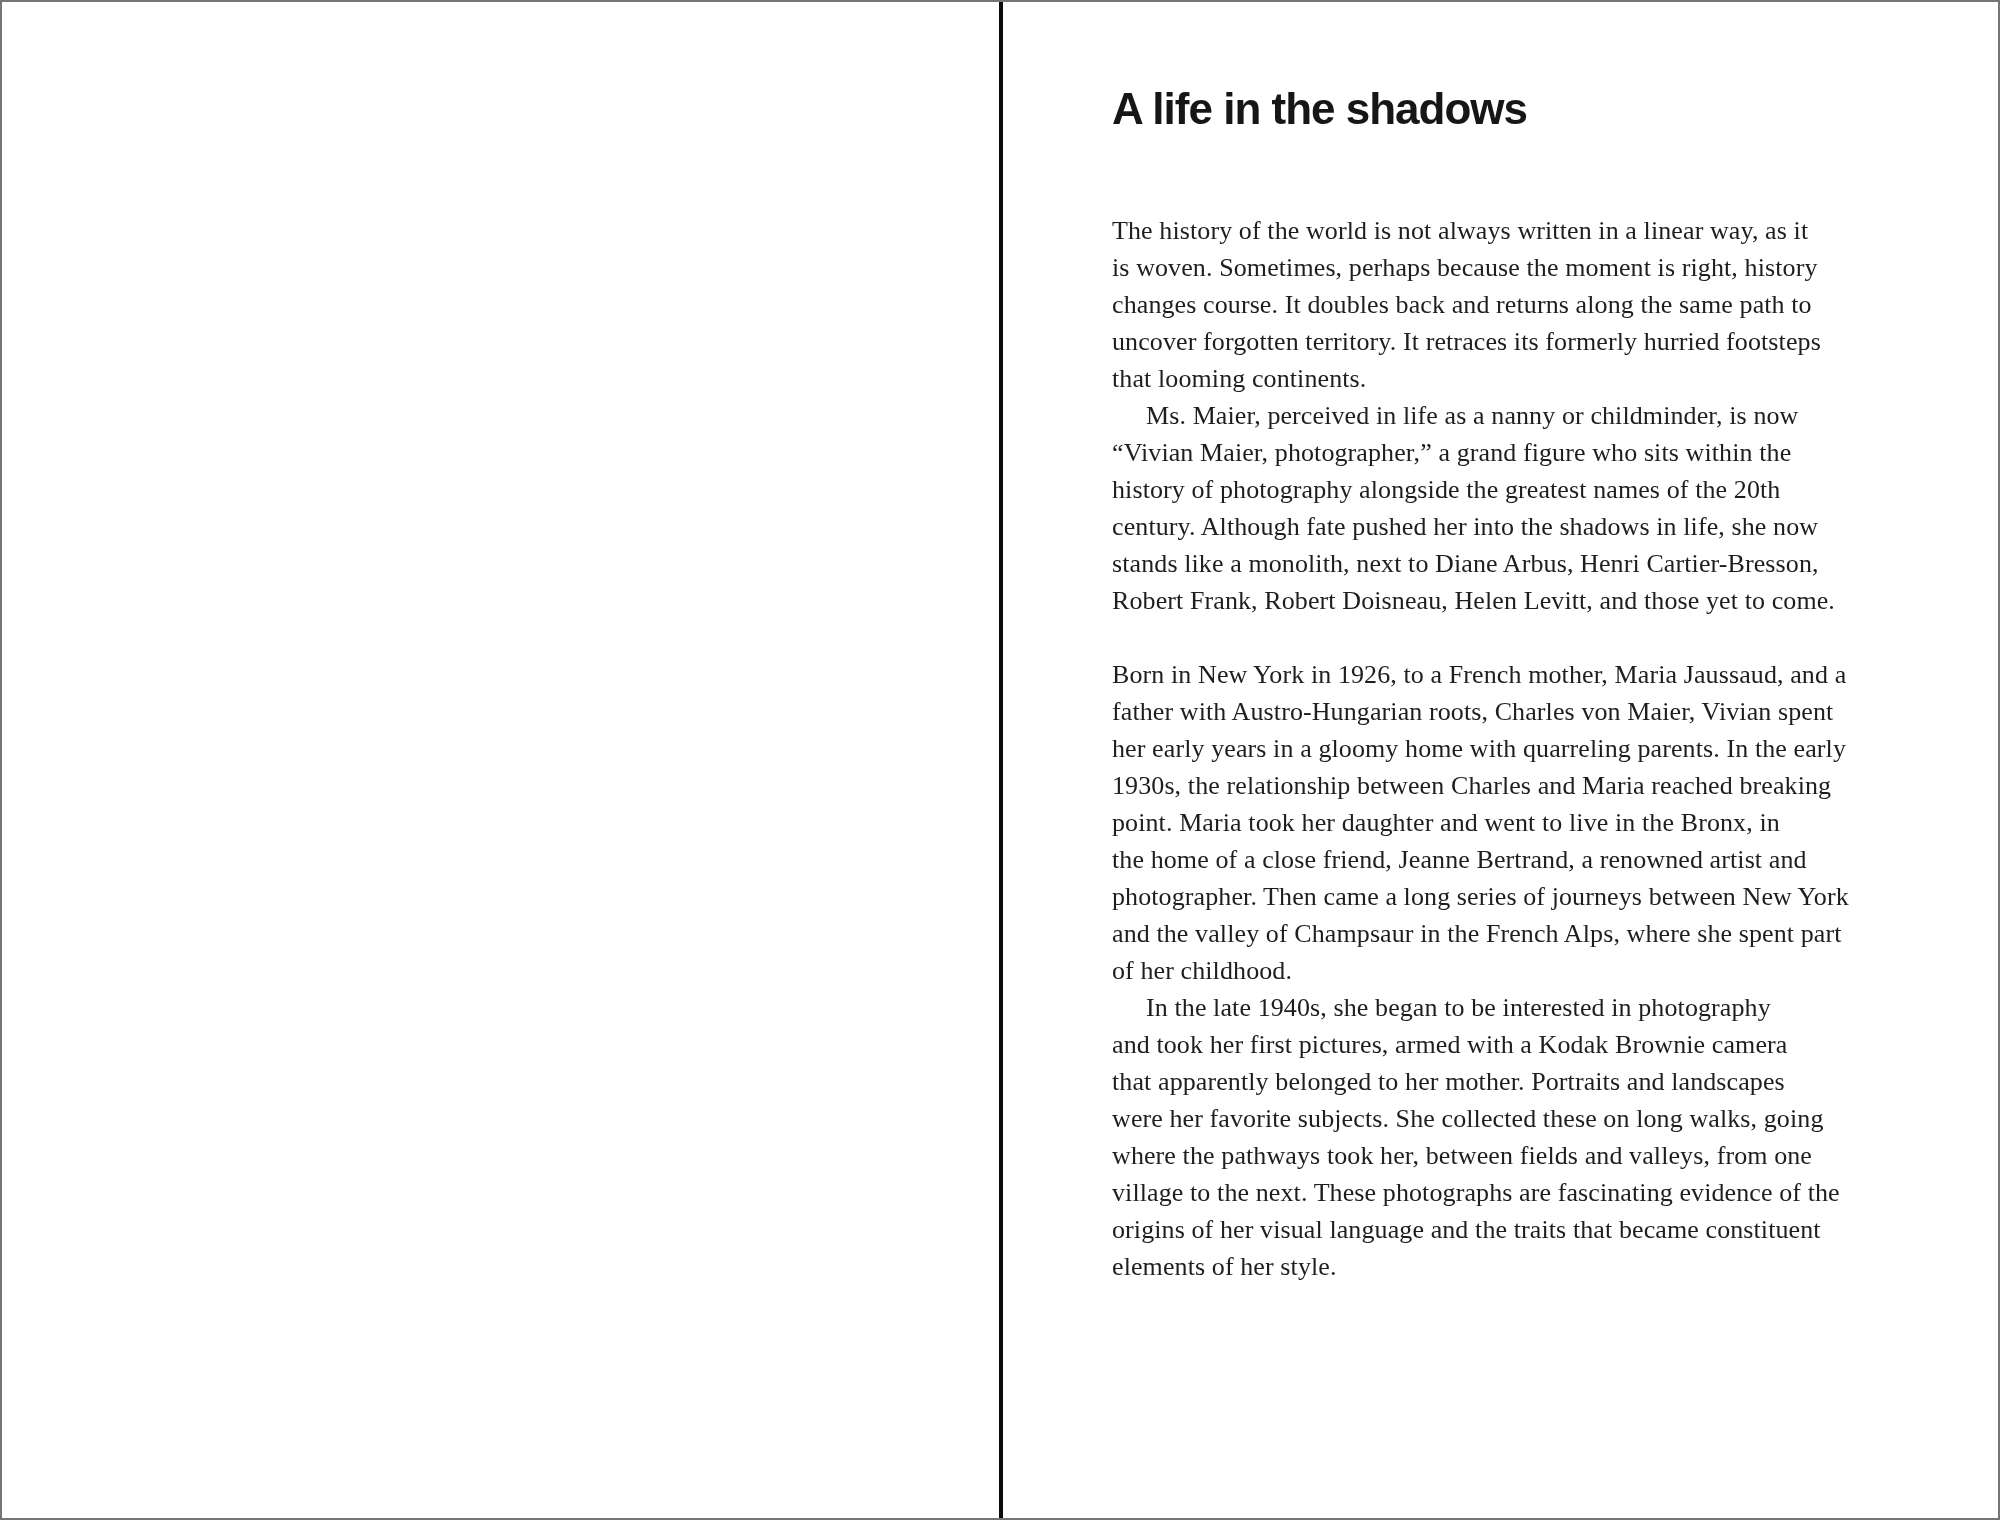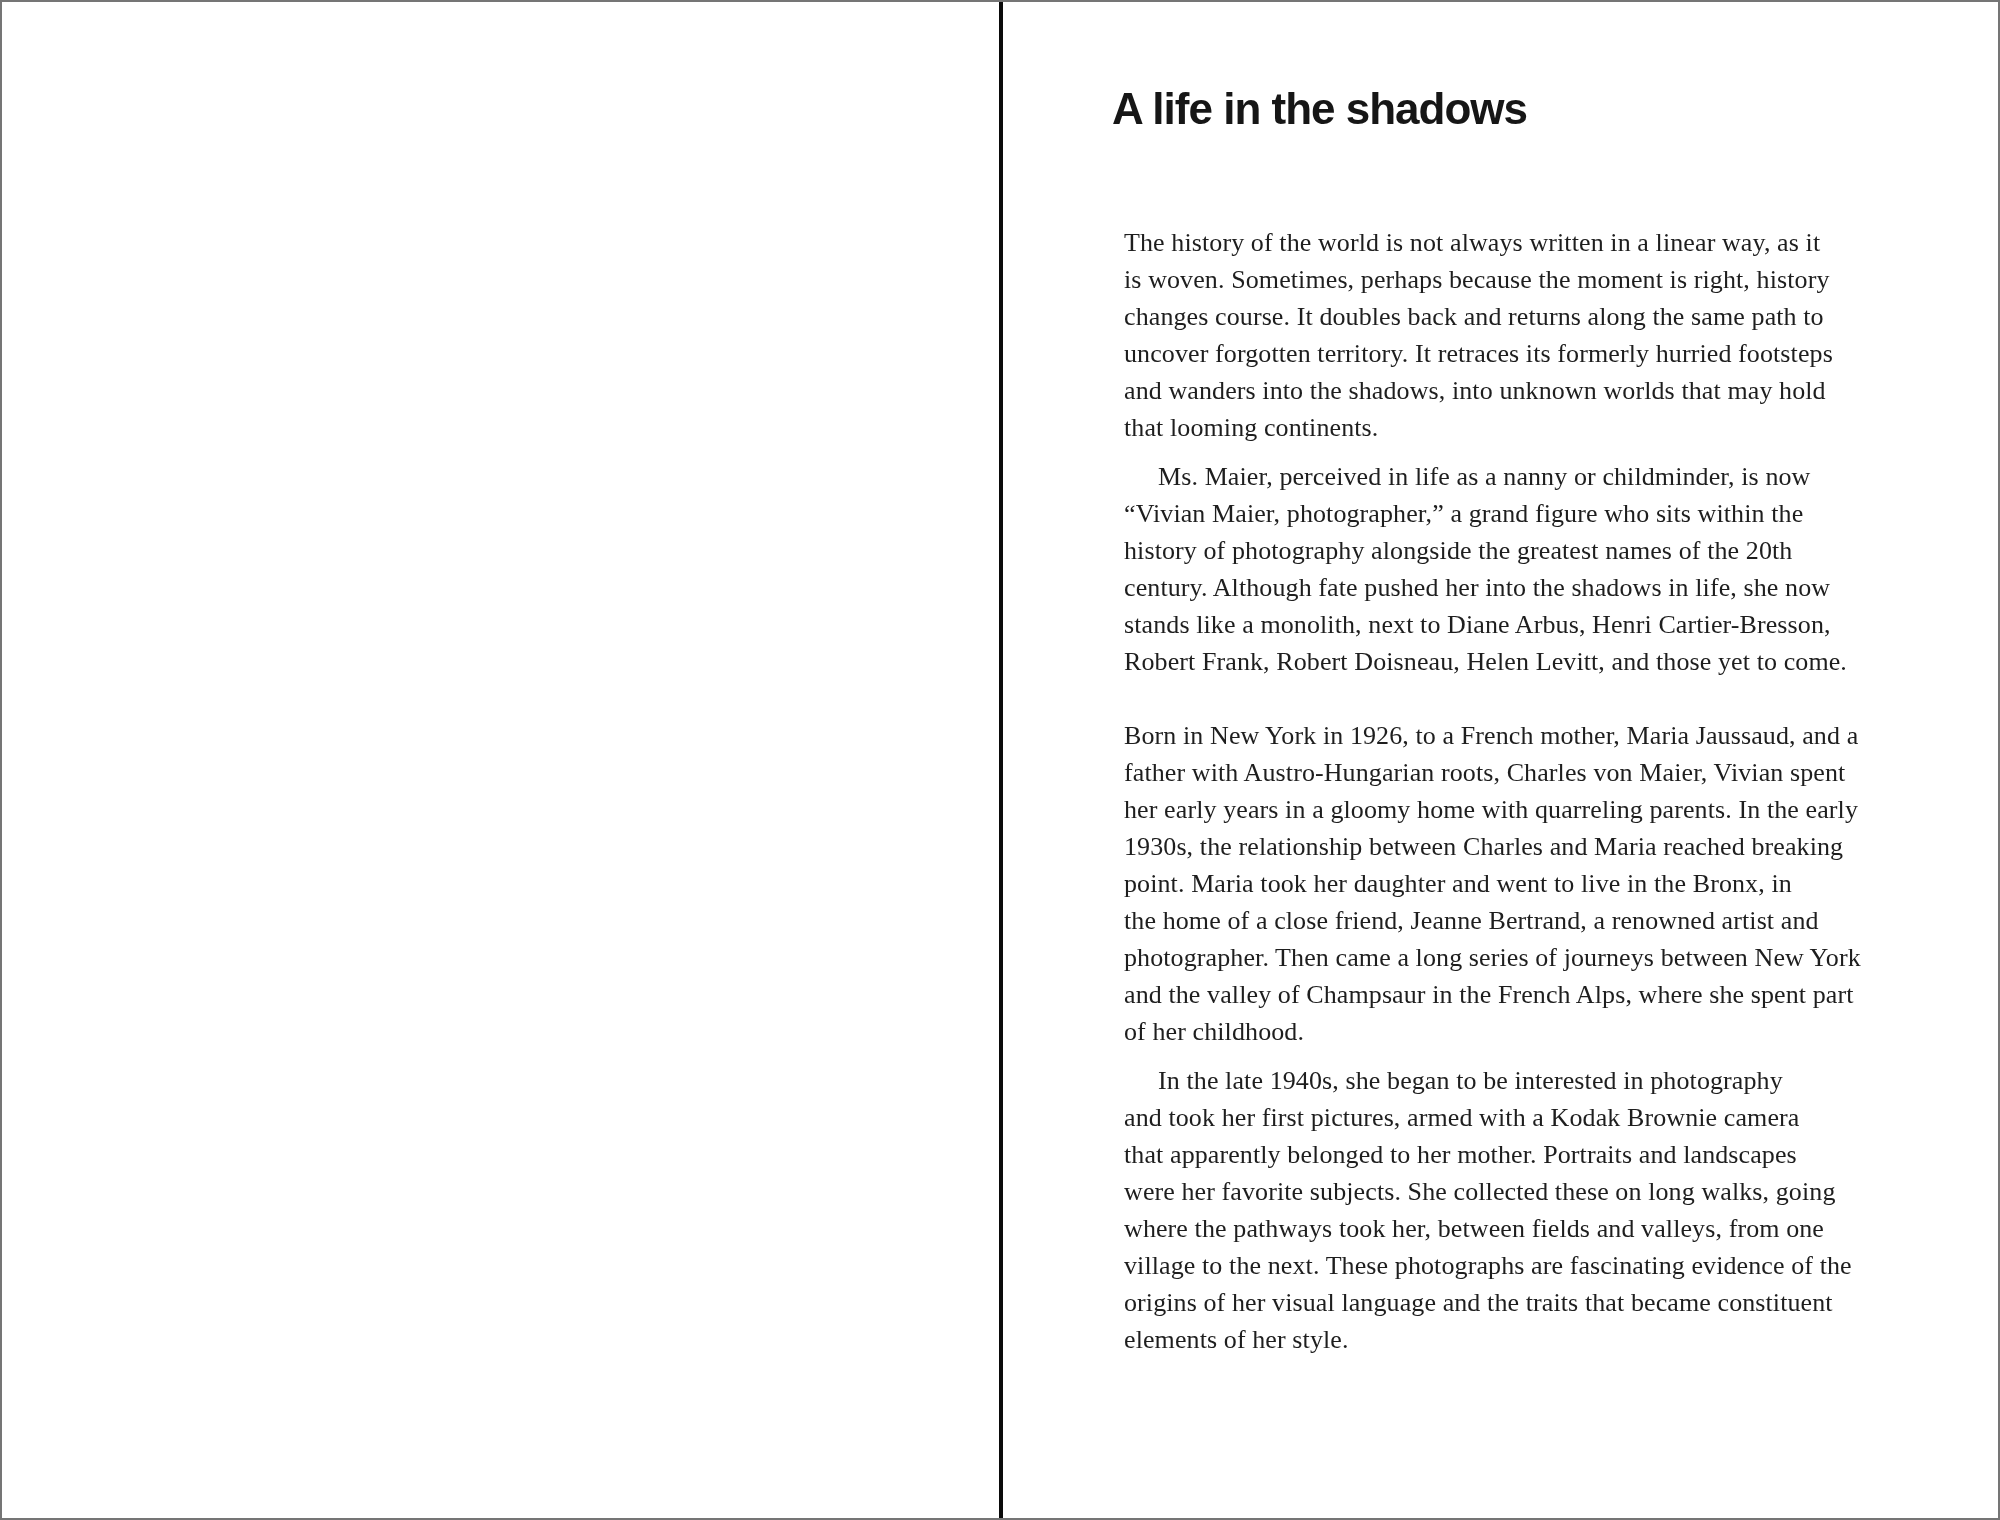--- a/index.html
+++ b/index.html
@@ -59,21 +59,21 @@
   }
   .chapter-body {
     position: absolute;
     left: 108px;           
     top: 210px;
     width: 830px;
     color: var(--text-color);
     font-size: 26px;
     letter-spacing: 0.1px;
   }
-  .para { margin: 12px; }
+  .para { margin: 0; }
   .para.space-before { margin-top: 37px; }
   .text-line {
     display: block;
     height: 37px;
     line-height: 37px;
     white-space: nowrap;
   }
   .para.indented .text-line:first-child { padding-left: 34px; }
 </style>
 </head>
@@ -83,21 +83,20 @@
   <div class="page-left"></div>
   <div class="gutter-divider"></div>
   <div class="page-right">
     <h1 class="chapter-title">A life in the shadows</h1>
     <div class="chapter-body" id="chapter-body">
         <p class="para">
           <span class="text-line">The history of the world is not always written in a linear way, as it</span>
           <span class="text-line">is woven. Sometimes, perhaps because the moment is right, history</span>
           <span class="text-line">changes course. It doubles back and returns along the same path to</span>
           <span class="text-line">uncover forgotten territory. It retraces its formerly hurried footsteps</span>
-          <span class="text-line">and wanders into the shadows, into unknown worlds that may hold</span>
           <span class="text-line">that looming continents.</span>
         </p>
         <p class="para indented">
           <span class="text-line">Ms. Maier, perceived in life as a nanny or childminder, is now</span>
           <span class="text-line">“Vivian Maier, photographer,” a grand figure who sits within the</span>
           <span class="text-line">history of photography alongside the greatest names of the 20th</span>
           <span class="text-line">century. Although fate pushed her into the shadows in life, she now</span>
           <span class="text-line">stands like a monolith, next to Diane Arbus, Henri Cartier-Bresson,</span>
           <span class="text-line">Robert Frank, Robert Doisneau, Helen Levitt, and those yet to come.</span>
         </p>

